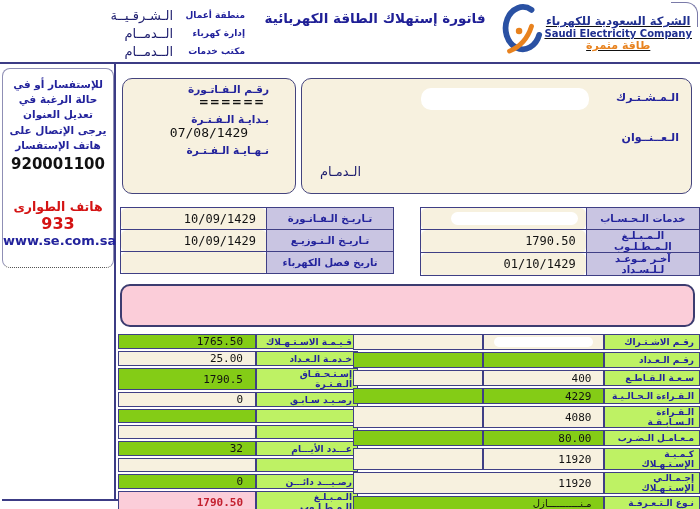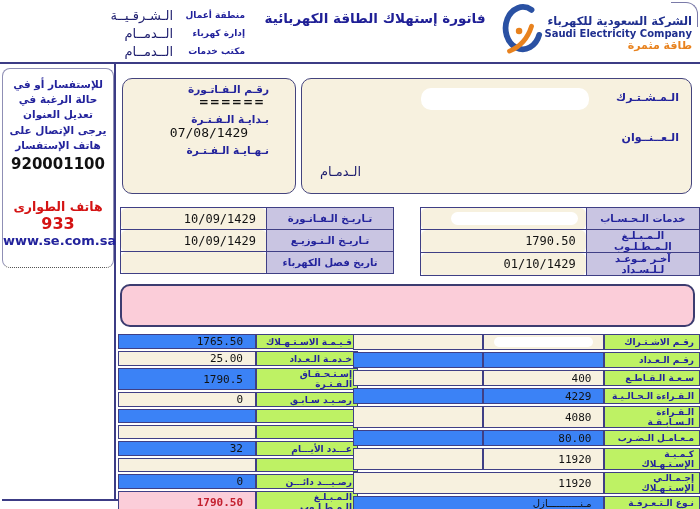--- a/index.html
+++ b/index.html
@@ -12,21 +12,21 @@
   .hdr-line{position:absolute;left:0;top:62px;width:700px;height:2px;background:#3c3c85;}
   .corner{position:absolute;top:2px;right:2px;width:26px;height:24px;
           border-top:1px solid #7a7aa8;border-right:1px solid #7a7aa8;border-top-right-radius:12px;}
   .region{position:absolute;right:455px;top:6px;width:240px;direction:rtl;}
   .region-row{display:flex;align-items:center;height:18px;}
   .region-label{width:64px;font-size:9px;font-weight:bold;color:#22229c;}
   .region-value{flex:1;font-size:13px;color:#1d1d6e;text-align:right;padding-right:8px;}
   .title{position:absolute;left:240px;top:10px;width:270px;text-align:center;
          font-size:13.5px;font-weight:bold;color:#1f1f96;direction:rtl;}
   .logo{position:absolute;right:8px;top:4px;display:flex;align-items:center;direction:ltr;}
-  .logo-text{text-align:right;}
+  .logo-text{text-align:center;text-decoration:underline;}
   .logo-ar{font-size:11.5px;font-weight:bold;color:#1f2f8f;direction:rtl;}
   .logo-en{font-size:10px;font-weight:bold;color:#1f2f8f;}
   .logo-slogan{font-size:11px;font-weight:bold;color:#e8821e;direction:rtl;}
 
   
   .sidebar{position:absolute;left:2px;top:68px;width:110px;height:198px;
            border:1px solid #8f8fb5;border-bottom:1px dotted #555;border-radius:8px;
            text-align:center;direction:rtl;}
   .sb-text{margin:8px 4px 0 4px;font-size:10.5px;font-weight:bold;color:#23239c;line-height:1.45;}
   .sb-phone{margin-top:2px;font-size:15px;font-weight:bold;color:#111;direction:ltr;}
@@ -68,21 +68,21 @@
              border:2px solid #3c3c70;border-radius:10px;}
 
   
   .bt{position:absolute;direction:rtl;border-collapse:separate;border-spacing:0 2px;}
   .bt td{border:1px solid #3f3f85;height:12px;}
   .bt-label{background:#bef264;font-size:9px;font-weight:bold;color:#23239c;
             text-align:right;padding:0 5px;}
   .bt-val{font-family:"DejaVu Sans Mono",monospace;font-size:11px;text-align:right;
           padding:0 12px;direction:ltr;position:relative;}
   .bt-val.ar{font-family:"DejaVu Sans",sans-serif;direction:rtl;font-size:10px;}
-  .bg-w{background:#3b82f6;}
+  .bg-w{background:#84cc16;}
   .bg-c{background:#f7f1df;}
   .bg-p{background:#fbcdd9;color:#c3202f;font-weight:bold;}
   .charges{left:118px;top:332px;}
   .charges .bt-label{width:90px;}
   .charges .bt-val{width:112px;}
   .meter{left:353px;top:332px;}
   .meter .bt-label{width:84px;}
   .meter .bt-val{width:96px;}
   .meter .bt-spacer{width:128px;}
   .row-mask{position:absolute;left:10px;right:10px;top:2px;height:10px;background:#fff;border-radius:6px;}

